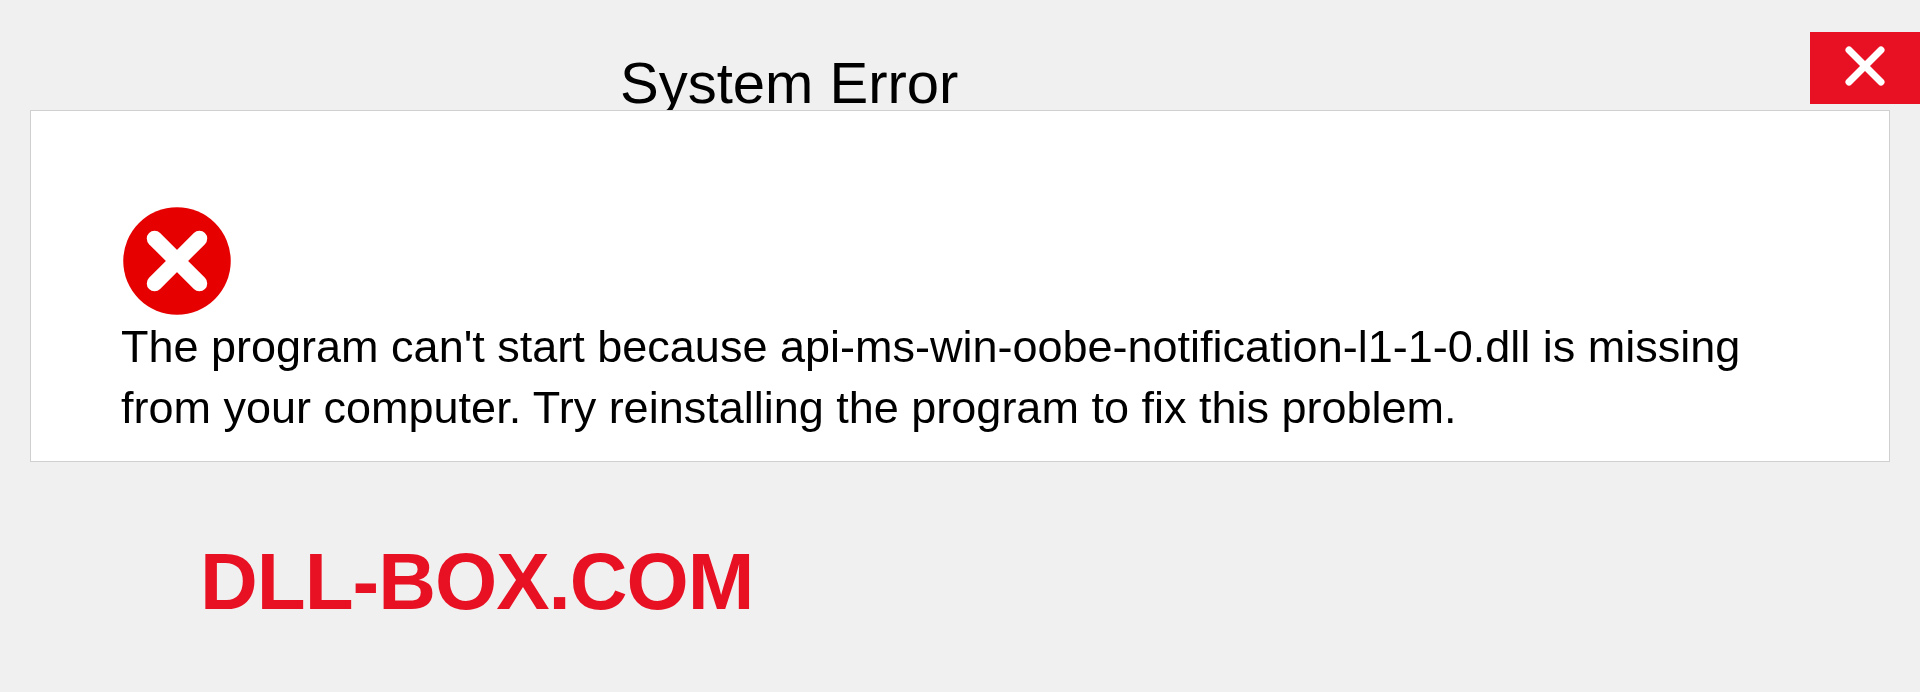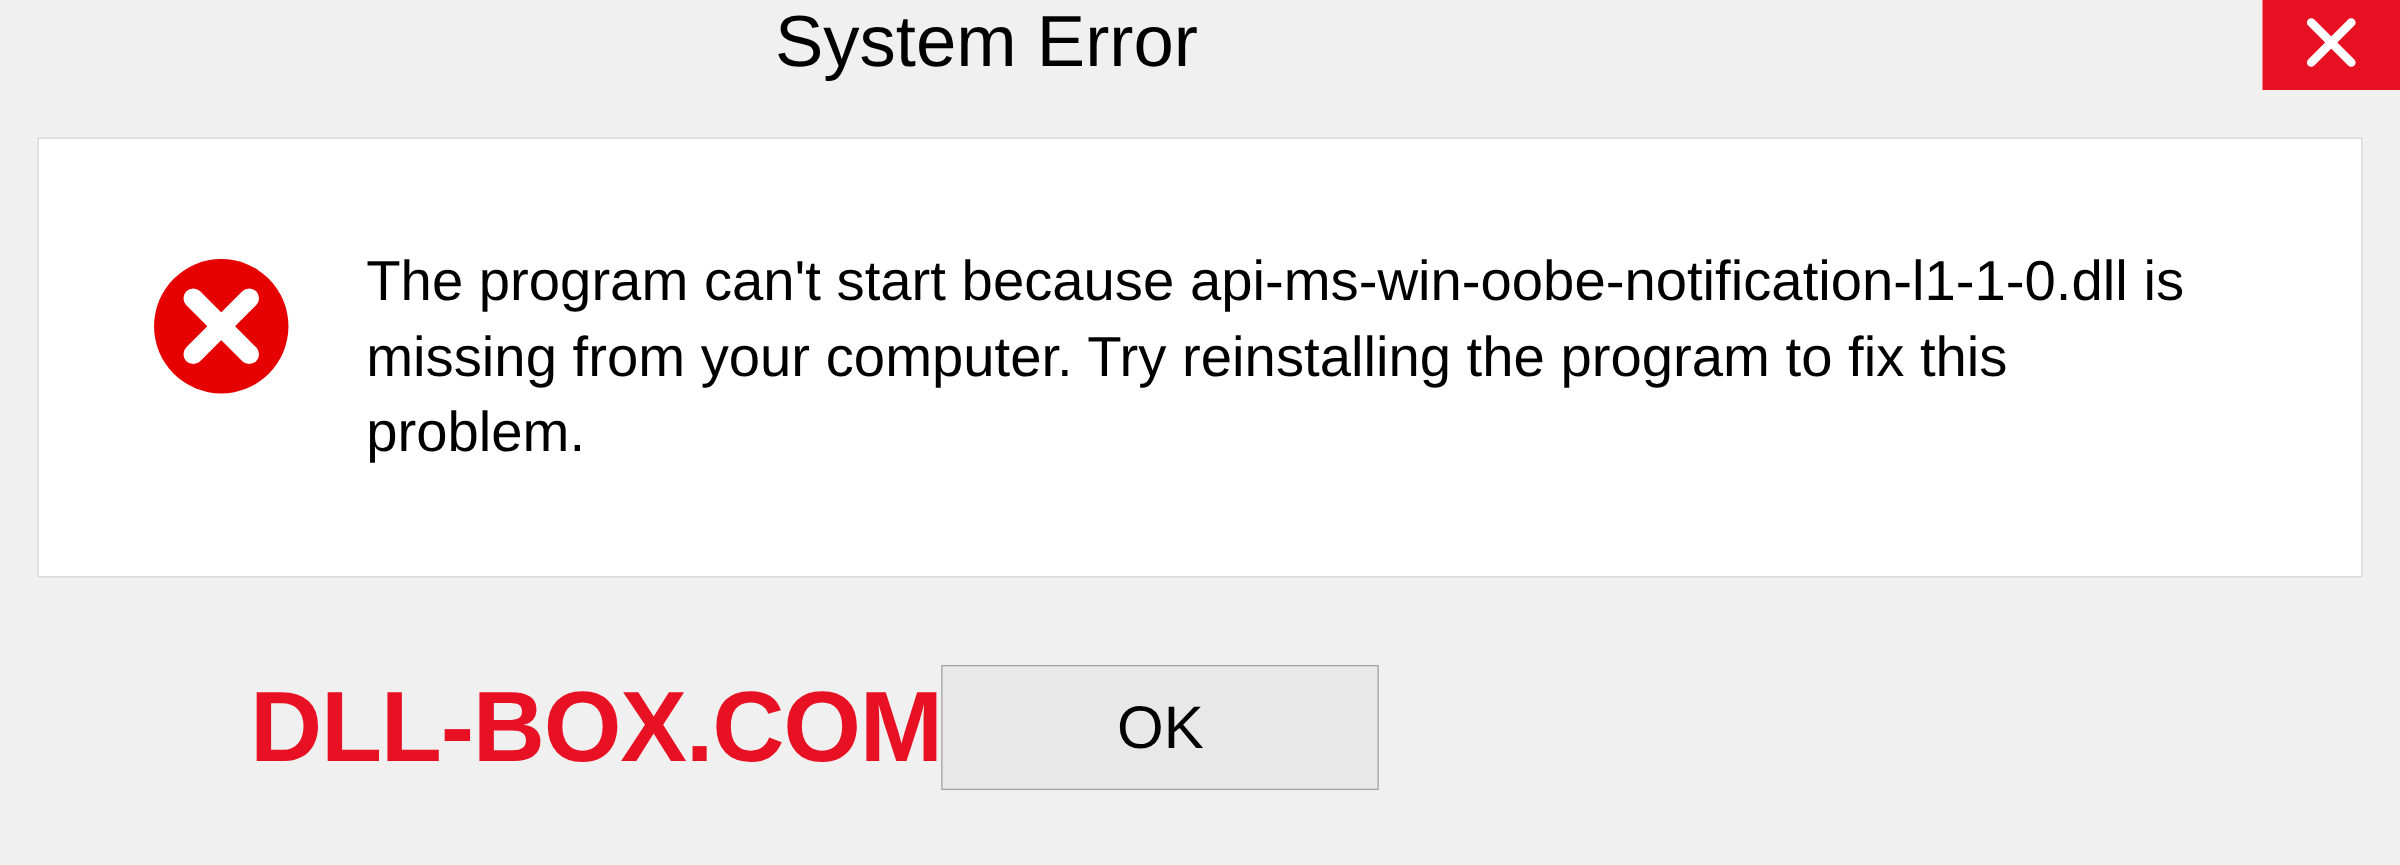--- a/index.html
+++ b/index.html
@@ -12,22 +12,23 @@
       height: 692px;
       background: #f0f0f0;
       font-family: "Segoe UI", Arial, sans-serif;
       position: relative;
       overflow: hidden;
     }
     .title-bar {
       width: 100%;
       height: 100px;
       display: flex;
-      align-items: flex-start;
+      align-items: center;
       position: relative;
+      margin-top: 32px;
     }
     .title-text {
       font-size: 58px;
       font-weight: 400;
       color: #000;
       margin-left: 620px;
     }
     .close-button {
       position: absolute;
       top: 0;
@@ -48,20 +49,21 @@
       position: absolute;
       top: 110px;
       left: 30px;
       right: 30px;
       height: 352px;
       background: #fff;
       border: 1px solid #d0d0d0;
       display: flex;
       align-items: center;
       padding: 30px 60px 30px 90px;
+      flex-direction: column;
     }
     .error-icon {
       flex-shrink: 0;
       width: 112px;
       height: 112px;
       margin-right: 60px;
       margin-top: 10px;
       align-self: flex-start;
       margin-top: 64px;
     }
@@ -128,16 +130,13 @@
       <circle cx="50" cy="50" r="48" fill="#e60000"></circle>
       <line x1="30" y1="30" x2="70" y2="70" stroke="#fff" stroke-width="14" stroke-linecap="round"></line>
       <line x1="70" y1="30" x2="30" y2="70" stroke="#fff" stroke-width="14" stroke-linecap="round"></line>
     </svg>
   </div>
   <div class="message-text">The program can't start because api-ms-win-oobe-notification-l1-1-0.dll is missing from your computer. Try reinstalling the program to fix this problem.</div>
 </div>
 
 <div class="footer-area">
   <div class="brand-text">DLL-BOX.COM</div>
-  <button class="ok-button">
-    <span>OK</span>
-  </button>
 </div>
 
 </body></html>

